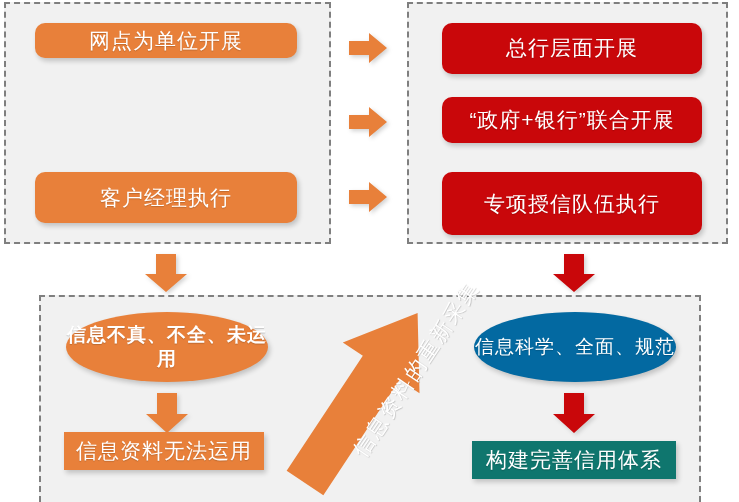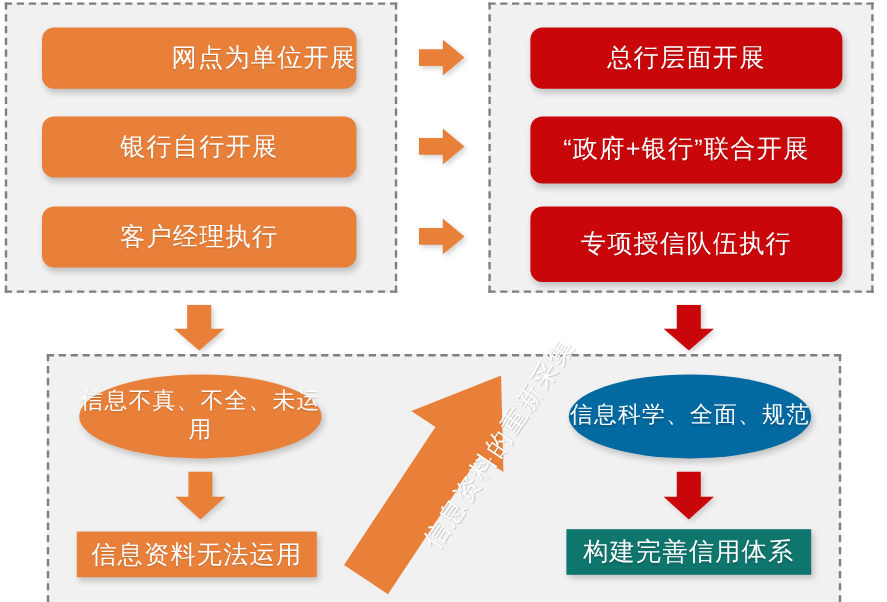--- a/index.html
+++ b/index.html
@@ -44,26 +44,26 @@
     letter-spacing: 1px;
     line-height: 1.2;
     box-sizing: border-box;
     box-shadow: 2px 3px 5px rgba(0,0,0,0.20);
     text-shadow: 0 1px 1px rgba(0,0,0,0.18);
   }
   .procbox.orange { background: #e8803a; }
   .procbox.red    { background: #c9070a; }
 
   
-  #box-branch-unit    { left: 35px; top: 23px;  width: 262px; height: 51px; justify-content: flex-end; }
+  #box-branch-unit    { left: 35px; top: 23px;  width: 262px; height: 35px; }
   #box-bank-self      { left: 35px; top: 97px;  width: 262px; height: 51px; }
   #box-manager-exec   { left: 35px; top: 172px; width: 262px; height: 51px; }
   
   #box-hq-level       { left: 442px; top: 23px;  width: 260px; height: 51px; font-family: Liberation Serif, serif; }
-  #box-gov-bank       { left: 442px; top: 97px;  width: 260px; height: 56px; }
+  #box-gov-bank       { left: 442px; top: 97px;  width: 260px; height: 46px; }
   #box-special-team   { left: 442px; top: 172px; width: 260px; height: 63px; }
 
   
   .arrow-right {
     position: absolute;
     width: 38px;
     height: 34px;
     filter: drop-shadow(2px 2px 2px rgba(0,0,0,0.18));
   }
   #arrow-right-1 { left: 349px; top: 31px;  }
@@ -98,42 +98,42 @@
     align-items: center;
     justify-content: center;
     text-align: center;
     color: #ffffff;
     font-size: 19px;
     line-height: 1.25;
     letter-spacing: 1px;
     box-shadow: 2px 3px 5px rgba(0,0,0,0.20);
     text-shadow: 0 1px 1px rgba(0,0,0,0.18);
   }
-  .ellipse.orange { background: #e8803a; }
+  .ellipse.orange { background: #e8803a; font-weight: bold; }
   .ellipse.red    { background: #0369a1; }
   #ellipse-problem  { left: 66px;  top: 312px; width: 202px; height: 70px; }
   #ellipse-solution { left: 474px; top: 312px; width: 202px; height: 70px; }
 
   
   .resultbox {
     position: absolute;
     display: flex;
     align-items: center;
     justify-content: center;
     text-align: center;
     color: #ffffff;
     font-size: 21px;
     letter-spacing: 1px;
     box-shadow: 2px 3px 5px rgba(0,0,0,0.20);
     text-shadow: 0 1px 1px rgba(0,0,0,0.18);
     box-sizing: border-box;
   }
   .resultbox.orange { background: #e8803a; }
   .resultbox.red    { background: #0f766e; }
-  #box-unusable  { left: 64px;  top: 443px; width: 200px; height: 38px; }
+  #box-unusable  { left: 64px;  top: 432px; width: 200px; height: 38px; }
   #box-build-sys { left: 472px; top: 441px; width: 204px; height: 38px; }
 
   
   #diagonal-arrow-wrap {
     position: absolute;
     left: 283px;
     top: 243px;
     width: 160px;
     height: 256px;
     pointer-events: none;
@@ -166,23 +166,20 @@
 <body>
 
 <div id="canvas">
 
   <div class="panel" id="panel-branch"></div>
 
   <div class="procbox orange" id="box-branch-unit">
     <span>网点为单位开展</span>
   </div>
 
-  <div class="procbox orange" id="box-bank-self">
-    <span>银行自行开展</span>
-  </div>
 
   <div class="procbox orange" id="box-manager-exec">
     <span>客户经理执行</span>
   </div>
 
   <div class="panel" id="panel-head"></div>
 
   <div class="procbox red" id="box-hq-level">
     <span>总行层面开展</span>
   </div>

